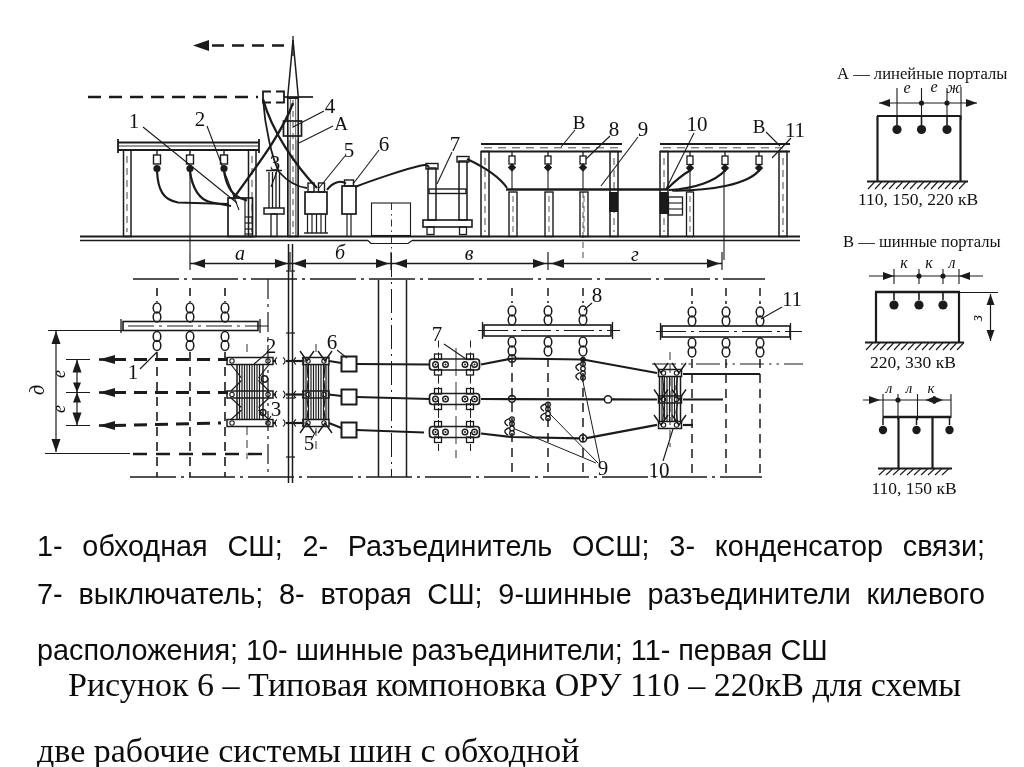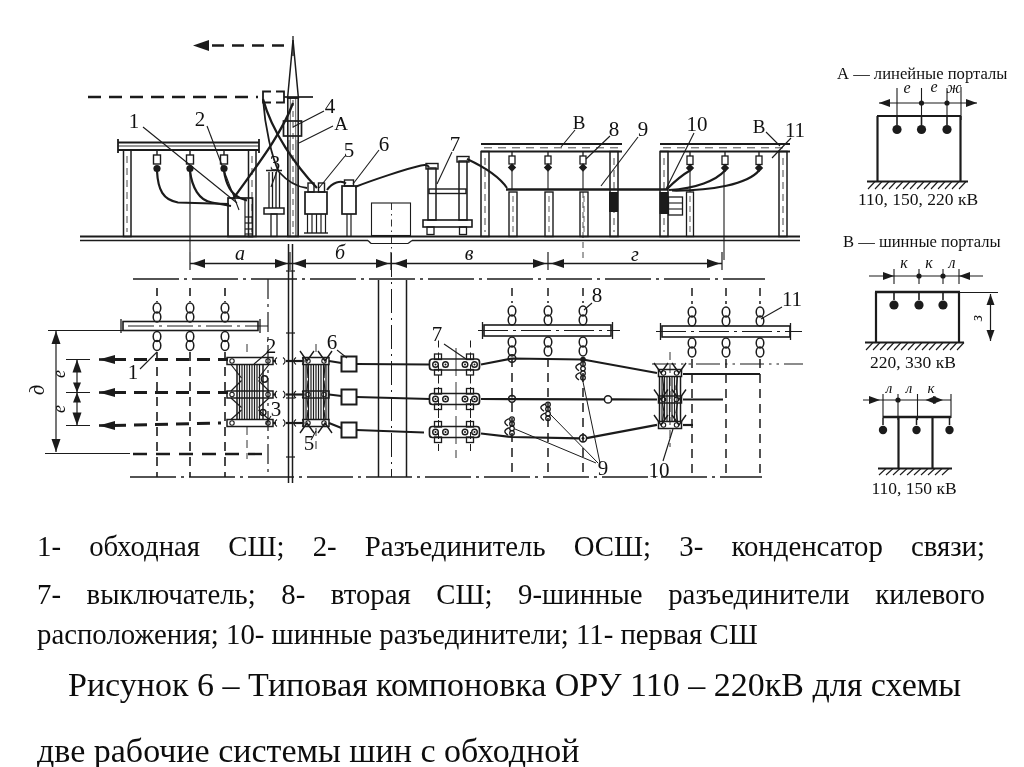--- a/index.html
+++ b/index.html
@@ -1,19 +1,19 @@
 <!DOCTYPE html>
 <html lang="ru"><head>
 <meta charset="utf-8">
 <title>ОРУ 110-220 кВ</title>
 <style>
   html,body{margin:0;padding:0;background:#fff;}
   .page{position:relative;width:1024px;height:767px;background:#fff;overflow:hidden;}
   .page svg{position:absolute;left:0;top:0;}
-  .legend{position:absolute;left:37px;width:948px;font-family:Liberation Serif, serif;
+  .legend{position:absolute;left:37px;width:948px;font-family:Liberation Sans, sans-serif;
           font-size:28.8px;color:#0d0d0d;line-height:35px;white-space:nowrap;}
   .just{text-align:justify;text-align-last:justify;white-space:normal;}
   .cap{position:absolute;font-family:"Liberation Serif",serif;font-size:34px;color:#0d0d0d;line-height:37px;white-space:nowrap;}
 </style>
 </head>
 <body>
 <div class="page">
 <svg width="1024" height="767" viewBox="0 0 1024 767" xmlns="http://www.w3.org/2000/svg">
 <rect width="1024" height="767" fill="#ffffff"></rect>
 
@@ -1037,18 +1037,18 @@
 <g>
         <text x="914" y="494" font-family="Liberation Serif, serif" font-size="17.5" fill="#111" text-anchor="middle">110, 150 кВ</text>
       </g>
 </svg>
 
 <div class="legend just" style="top:529px;">1- обходная СШ; 2- Разъединитель ОСШ; 3- конденсатор связи;</div>
 
 
 <div class="legend just" style="top:577px;">7- выключатель; 8- вторая СШ; 9-шинные разъединители килевого</div>
 
-<div class="legend" style="top:617px;">расположения; 10- шинные разъединители; 11- первая СШ</div>
+<div class="legend" style="top:633px;">расположения; 10- шинные разъединители; 11- первая СШ</div>
 
 <div class="cap" style="left:68px;top:666px;">Рисунок 6 – Типовая компоновка ОРУ 110 – 220кВ для схемы</div>
 
 <div class="cap" style="left:37px;top:732px;">две рабочие системы шин с обходной</div>
 </div>
 
 </body></html>

